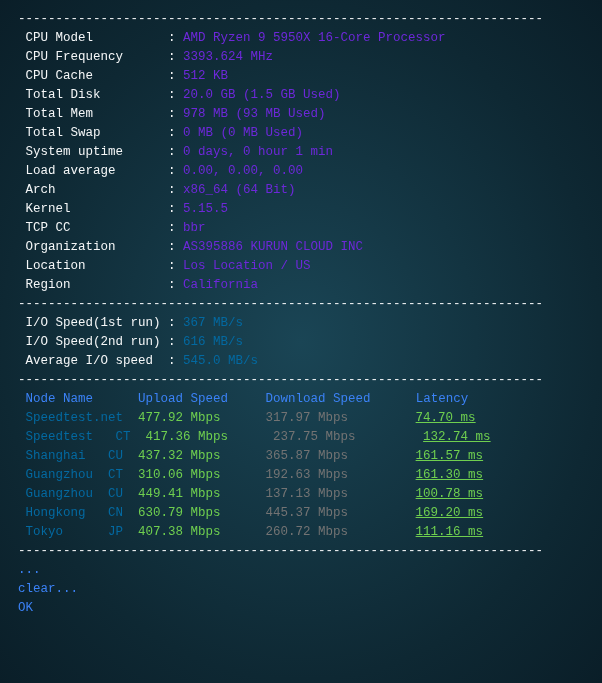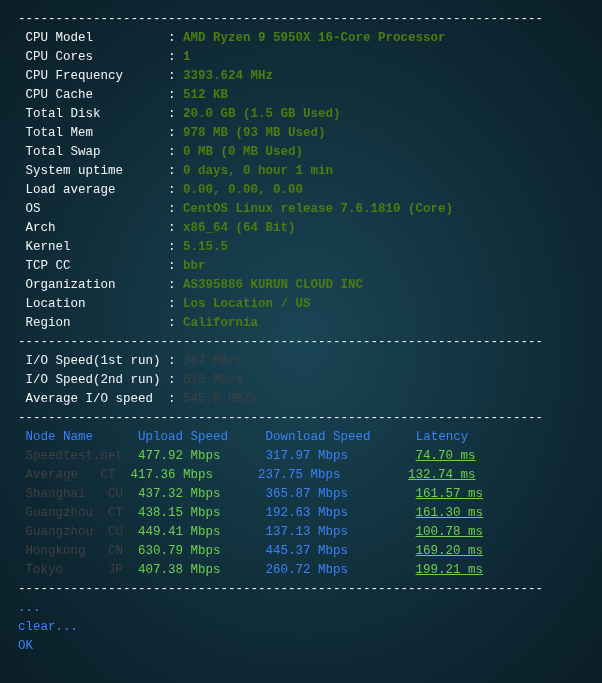--- a/index.html
+++ b/index.html
@@ -9,59 +9,57 @@
     min-height: 663px;
     background: radial-gradient(ellipse at center, #1a4555 0%, #0e2833 70%, #0a1e28 100%);
     font-family: "Consolas", "Menlo", "Courier New", monospace;
     font-size: 12.5px;
     line-height: 19px;
     color: #d5e0e5;
   }
   .row { white-space: pre; }
   .label { color: #f5f7f8; }
   .colon { color: #f5f7f8; }
-  .val-cyan { color: #4d7c0f; font-weight: bold; }
+  .val-cyan { color: #6d28d9; }
   .val-green { color: #6fcf4f; }
   .val-green2 { color: #6fcf4f; text-decoration: underline; }
-  .val-red { color: #3b82f6; }
-  .val-yellow { color: #404040; }
+  .val-red { color: #737373; }
+  .val-yellow { color: #0369a1; }
   .val-white { color: #3b82f6; }
   .dashes { color: #f5f7f8; letter-spacing: 0; }
 </style>
 </head>
 <body>
 
 <div id="term">
     <div class="row"><span class="dashes">----------------------------------------------------------------------</span></div>
     <div class="row"> <span class="label">CPU Model          </span><span class="colon">: </span><span class="val-cyan">AMD Ryzen 9 5950X 16-Core Processor</span></div>
-    <div class="row"> <span class="label">CPU Cores          </span><span class="colon">: </span><span class="val-cyan">1</span></div>
     <div class="row"> <span class="label">CPU Frequency      </span><span class="colon">: </span><span class="val-cyan">3393.624 MHz</span></div>
     <div class="row"> <span class="label">CPU Cache          </span><span class="colon">: </span><span class="val-cyan">512 KB</span></div>
     <div class="row"> <span class="label">Total Disk         </span><span class="colon">: </span><span class="val-cyan">20.0 GB (1.5 GB Used)</span></div>
     <div class="row"> <span class="label">Total Mem          </span><span class="colon">: </span><span class="val-cyan">978 MB (93 MB Used)</span></div>
     <div class="row"> <span class="label">Total Swap         </span><span class="colon">: </span><span class="val-cyan">0 MB (0 MB Used)</span></div>
     <div class="row"> <span class="label">System uptime      </span><span class="colon">: </span><span class="val-cyan">0 days, 0 hour 1 min</span></div>
     <div class="row"> <span class="label">Load average       </span><span class="colon">: </span><span class="val-cyan">0.00, 0.00, 0.00</span></div>
-    <div class="row"> <span class="label">OS                 </span><span class="colon">: </span><span class="val-cyan">CentOS Linux release 7.6.1810 (Core)</span></div>
     <div class="row"> <span class="label">Arch               </span><span class="colon">: </span><span class="val-cyan">x86_64 (64 Bit)</span></div>
     <div class="row"> <span class="label">Kernel             </span><span class="colon">: </span><span class="val-cyan">5.15.5</span></div>
     <div class="row"> <span class="label">TCP CC             </span><span class="colon">: </span><span class="val-cyan">bbr</span></div>
     <div class="row"> <span class="label">Organization       </span><span class="colon">: </span><span class="val-cyan">AS395886 KURUN CLOUD INC</span></div>
     <div class="row"> <span class="label">Location           </span><span class="colon">: </span><span class="val-cyan">Los Location / US</span></div>
     <div class="row"> <span class="label">Region             </span><span class="colon">: </span><span class="val-cyan">California</span></div>
     <div class="row"><span class="dashes">----------------------------------------------------------------------</span></div>
     <div class="row"> <span class="label">I/O Speed(1st run) </span><span class="colon">: </span><span class="val-yellow">367 MB/s</span></div>
     <div class="row"> <span class="label">I/O Speed(2nd run) </span><span class="colon">: </span><span class="val-yellow">616 MB/s</span></div>
     <div class="row"> <span class="label">Average I/O speed  </span><span class="colon">: </span><span class="val-yellow">545.0 MB/s</span></div>
     <div class="row"><span class="dashes">----------------------------------------------------------------------</span></div>
     <div class="row"> <span class="val-white">Node Name</span><span class="val-white">      </span><span class="val-white">Upload Speed</span><span class="val-white">     </span><span class="val-white">Download Speed</span><span class="val-white">      </span><span class="val-white">Latency</span></div>
     <div class="row"> <span class="val-yellow">Speedtest.net  </span><span class="val-green">477.92 Mbps      </span><span class="val-red">317.97 Mbps         </span><span class="val-green2">74.70 ms</span></div>
-    <div class="row"> <span class="val-yellow">Average   CT  </span><span class="val-green">417.36 Mbps      </span><span class="val-red">237.75 Mbps         </span><span class="val-green2">132.74 ms</span></div>
+    <div class="row"> <span class="val-yellow">Speedtest   CT  </span><span class="val-green">417.36 Mbps      </span><span class="val-red">237.75 Mbps         </span><span class="val-green2">132.74 ms</span></div>
     <div class="row"> <span class="val-yellow">Shanghai   CU  </span><span class="val-green">437.32 Mbps      </span><span class="val-red">365.87 Mbps         </span><span class="val-green2">161.57 ms</span></div>
-    <div class="row"> <span class="val-yellow">Guangzhou  CT  </span><span class="val-green">438.15 Mbps      </span><span class="val-red">192.63 Mbps         </span><span class="val-green2">161.30 ms</span></div>
+    <div class="row"> <span class="val-yellow">Guangzhou  CT  </span><span class="val-green">310.06 Mbps      </span><span class="val-red">192.63 Mbps         </span><span class="val-green2">161.30 ms</span></div>
     <div class="row"> <span class="val-yellow">Guangzhou  CU  </span><span class="val-green">449.41 Mbps      </span><span class="val-red">137.13 Mbps         </span><span class="val-green2">100.78 ms</span></div>
     <div class="row"> <span class="val-yellow">Hongkong   CN  </span><span class="val-green">630.79 Mbps      </span><span class="val-red">445.37 Mbps         </span><span class="val-green2">169.20 ms</span></div>
-    <div class="row"> <span class="val-yellow">Tokyo      JP  </span><span class="val-green">407.38 Mbps      </span><span class="val-red">260.72 Mbps         </span><span class="val-green2">199.21 ms</span></div>
+    <div class="row"> <span class="val-yellow">Tokyo      JP  </span><span class="val-green">407.38 Mbps      </span><span class="val-red">260.72 Mbps         </span><span class="val-green2">111.16 ms</span></div>
     <div class="row"><span class="dashes">----------------------------------------------------------------------</span></div>
     <div class="row"><span class="val-white">...</span></div>
     <div class="row"><span class="val-white">clear...</span></div>
     <div class="row"><span class="val-white">OK</span></div>
   </div>
 
 </body></html>

